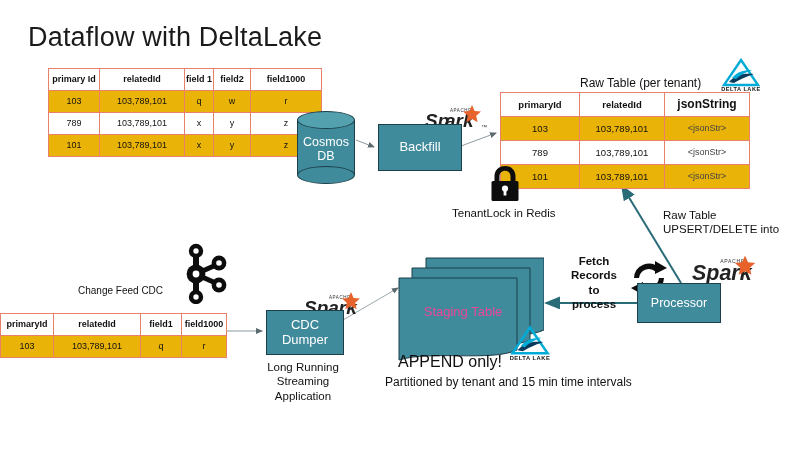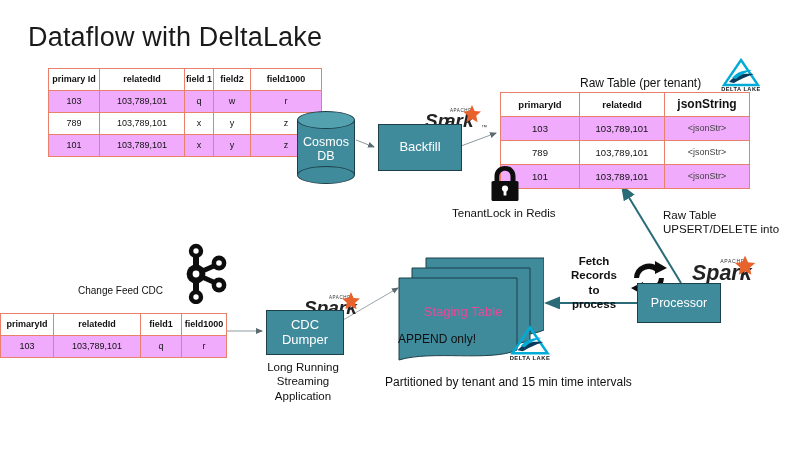--- a/index.html
+++ b/index.html
@@ -16,21 +16,21 @@
   }
 
   
   table.dt{border-collapse:collapse;table-layout:fixed;}
   table.dt td,table.dt th{
     border:1px solid #e8806b;
     text-align:center;vertical-align:middle;
     font-size:9px;color:#111;padding:0;line-height:1.05;
   }
   table.dt th{font-weight:bold;background:#ffffff;}
-  table.dt tr.odd td{background:#f0abfc;}
+  table.dt tr.odd td{background:#eab308;}
   table.dt tr.even td{background:#ffffff;}
 
   
   #tbl-source{left:48px;top:68px;}
   #tbl-source th,#tbl-source td{height:21px;}
 
   
   #tbl-raw{left:500px;top:92px;}
   #tbl-raw th,#tbl-raw td{height:23px;font-size:9.5px;}
   #tbl-raw th.json{font-size:12px;}
@@ -44,21 +44,21 @@
   .lbl{font-size:11.5px;color:#111;line-height:1.25;}
   .lbl.c{text-align:center;}
 
   #raw-table-caption{left:580px;top:76px;font-size:12px;}
   #tenantlock-label{left:452px;top:206px;}
   #upsert-label{left:663px;top:208px;}
   #checkwork-label{left:660px;top:334px;}
   #fetch-label{left:566px;top:254px;text-align:center;width:56px;font-weight:bold;}
   #changefeed-label{left:78px;top:285px;font-size:10px;}
   #longrunning-label{left:255px;top:360px;width:96px;text-align:center;}
-  #append-label{left:398px;top:332px;font-size:12px;}
+  #append-label{left:398px;top:352px;font-size:16px;}
   #partitioned-label{left:385px;top:375px;font-size:12px;}
 
   
   .pbox{
     background:#3f8a9b;border:1px solid #1d3f4a;
     color:#ffffff;font-size:13px;display:flex;align-items:center;
     justify-content:center;text-align:center;line-height:1.15;
   }
   #box-backfill{left:378px;top:124px;width:82px;height:45px;}
   #box-cdc{left:266px;top:310px;width:76px;height:43px;}

